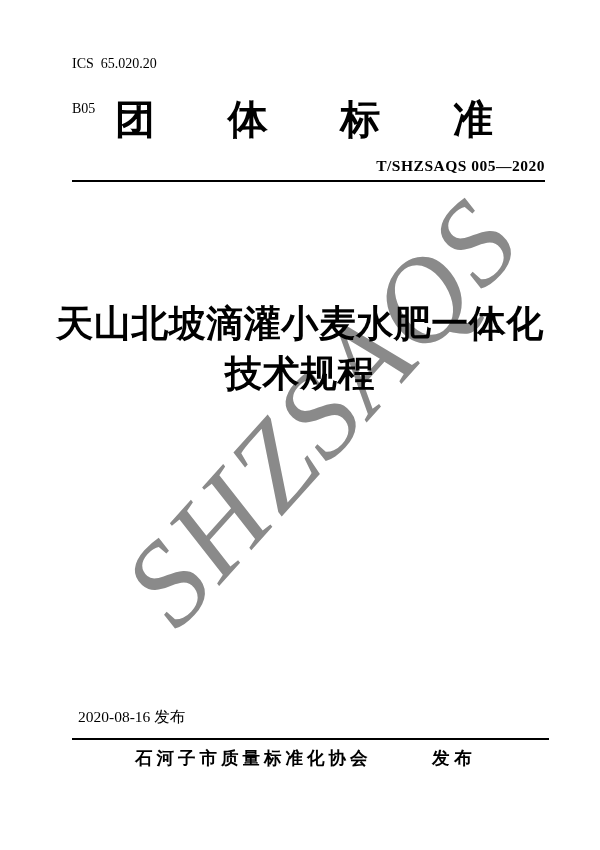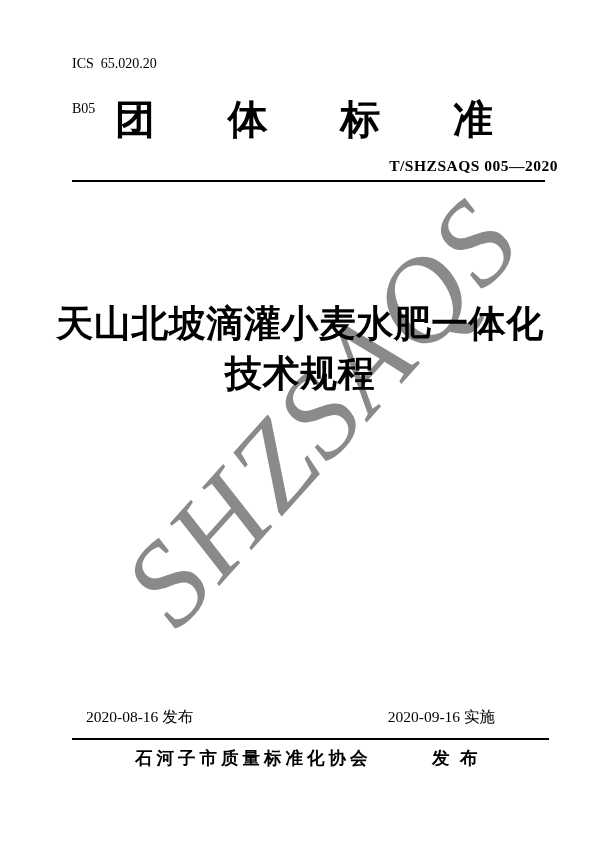--- a/index.html
+++ b/index.html
@@ -38,21 +38,21 @@
     justify-content: space-between;
     font-family: "Liberation Sans", sans-serif;
     font-size: 40px;
     font-weight: 600;
     line-height: 44px;
   }
 
   
   .standard-number {
     position: absolute;
-    right: 42px;
+    right: 55px;
     top: 157px;
     font-family: "Liberation Serif", serif;
     font-size: 15.5px;
     font-weight: bold;
     letter-spacing: 0.5px;
     margin-left: 29px;
   }
 
   .rule {
     position: absolute;
@@ -97,33 +97,32 @@
 
   
   .date-row {
     position: absolute;
     left: 0;
     top: 707px;
     width: 545px;
     height: 22px;
     font-size: 15.5px;
     z-index: 1;
-    margin-left: 8px;
   }
   .date-issue { position: absolute; left: 78px; white-space: pre; }
   .date-impl  { position: absolute; right: 58px; white-space: pre; }
 
   
   .publisher-row {
     position: absolute;
     left: 0;
     top: 746px;
     width: 600px;
     height: 26px;
-    font-family: Liberation Mono, monospace;
+    font-family: Liberation Sans, sans-serif;
     font-size: 17.5px;
     font-weight: 600;
     z-index: 1;
   }
   .publisher-name {
     position: absolute;
     left: 135px;
     letter-spacing: 4px;
     white-space: pre;
   }
@@ -156,21 +155,20 @@
 
   <div class="rule rule-top"></div>
 
   <div class="main-title">
     <div>天山北坡滴灌小麦水肥一体化</div>
     <div>技术规程</div>
   </div>
 
   <div class="date-row">
     <span class="date-issue"><span>2020-08-16</span> <span>发布</span></span>
-    <span class="date-impl"><span>2020-09-16</span> <span>实施</span></span>
   </div>
 
   <div class="rule rule-bottom"></div>
 
   <div class="publisher-row">
     <span class="publisher-name">石河子市质量标准化协会</span>
     <span class="publish-label">发 布</span>
   </div>
 
 </div>

